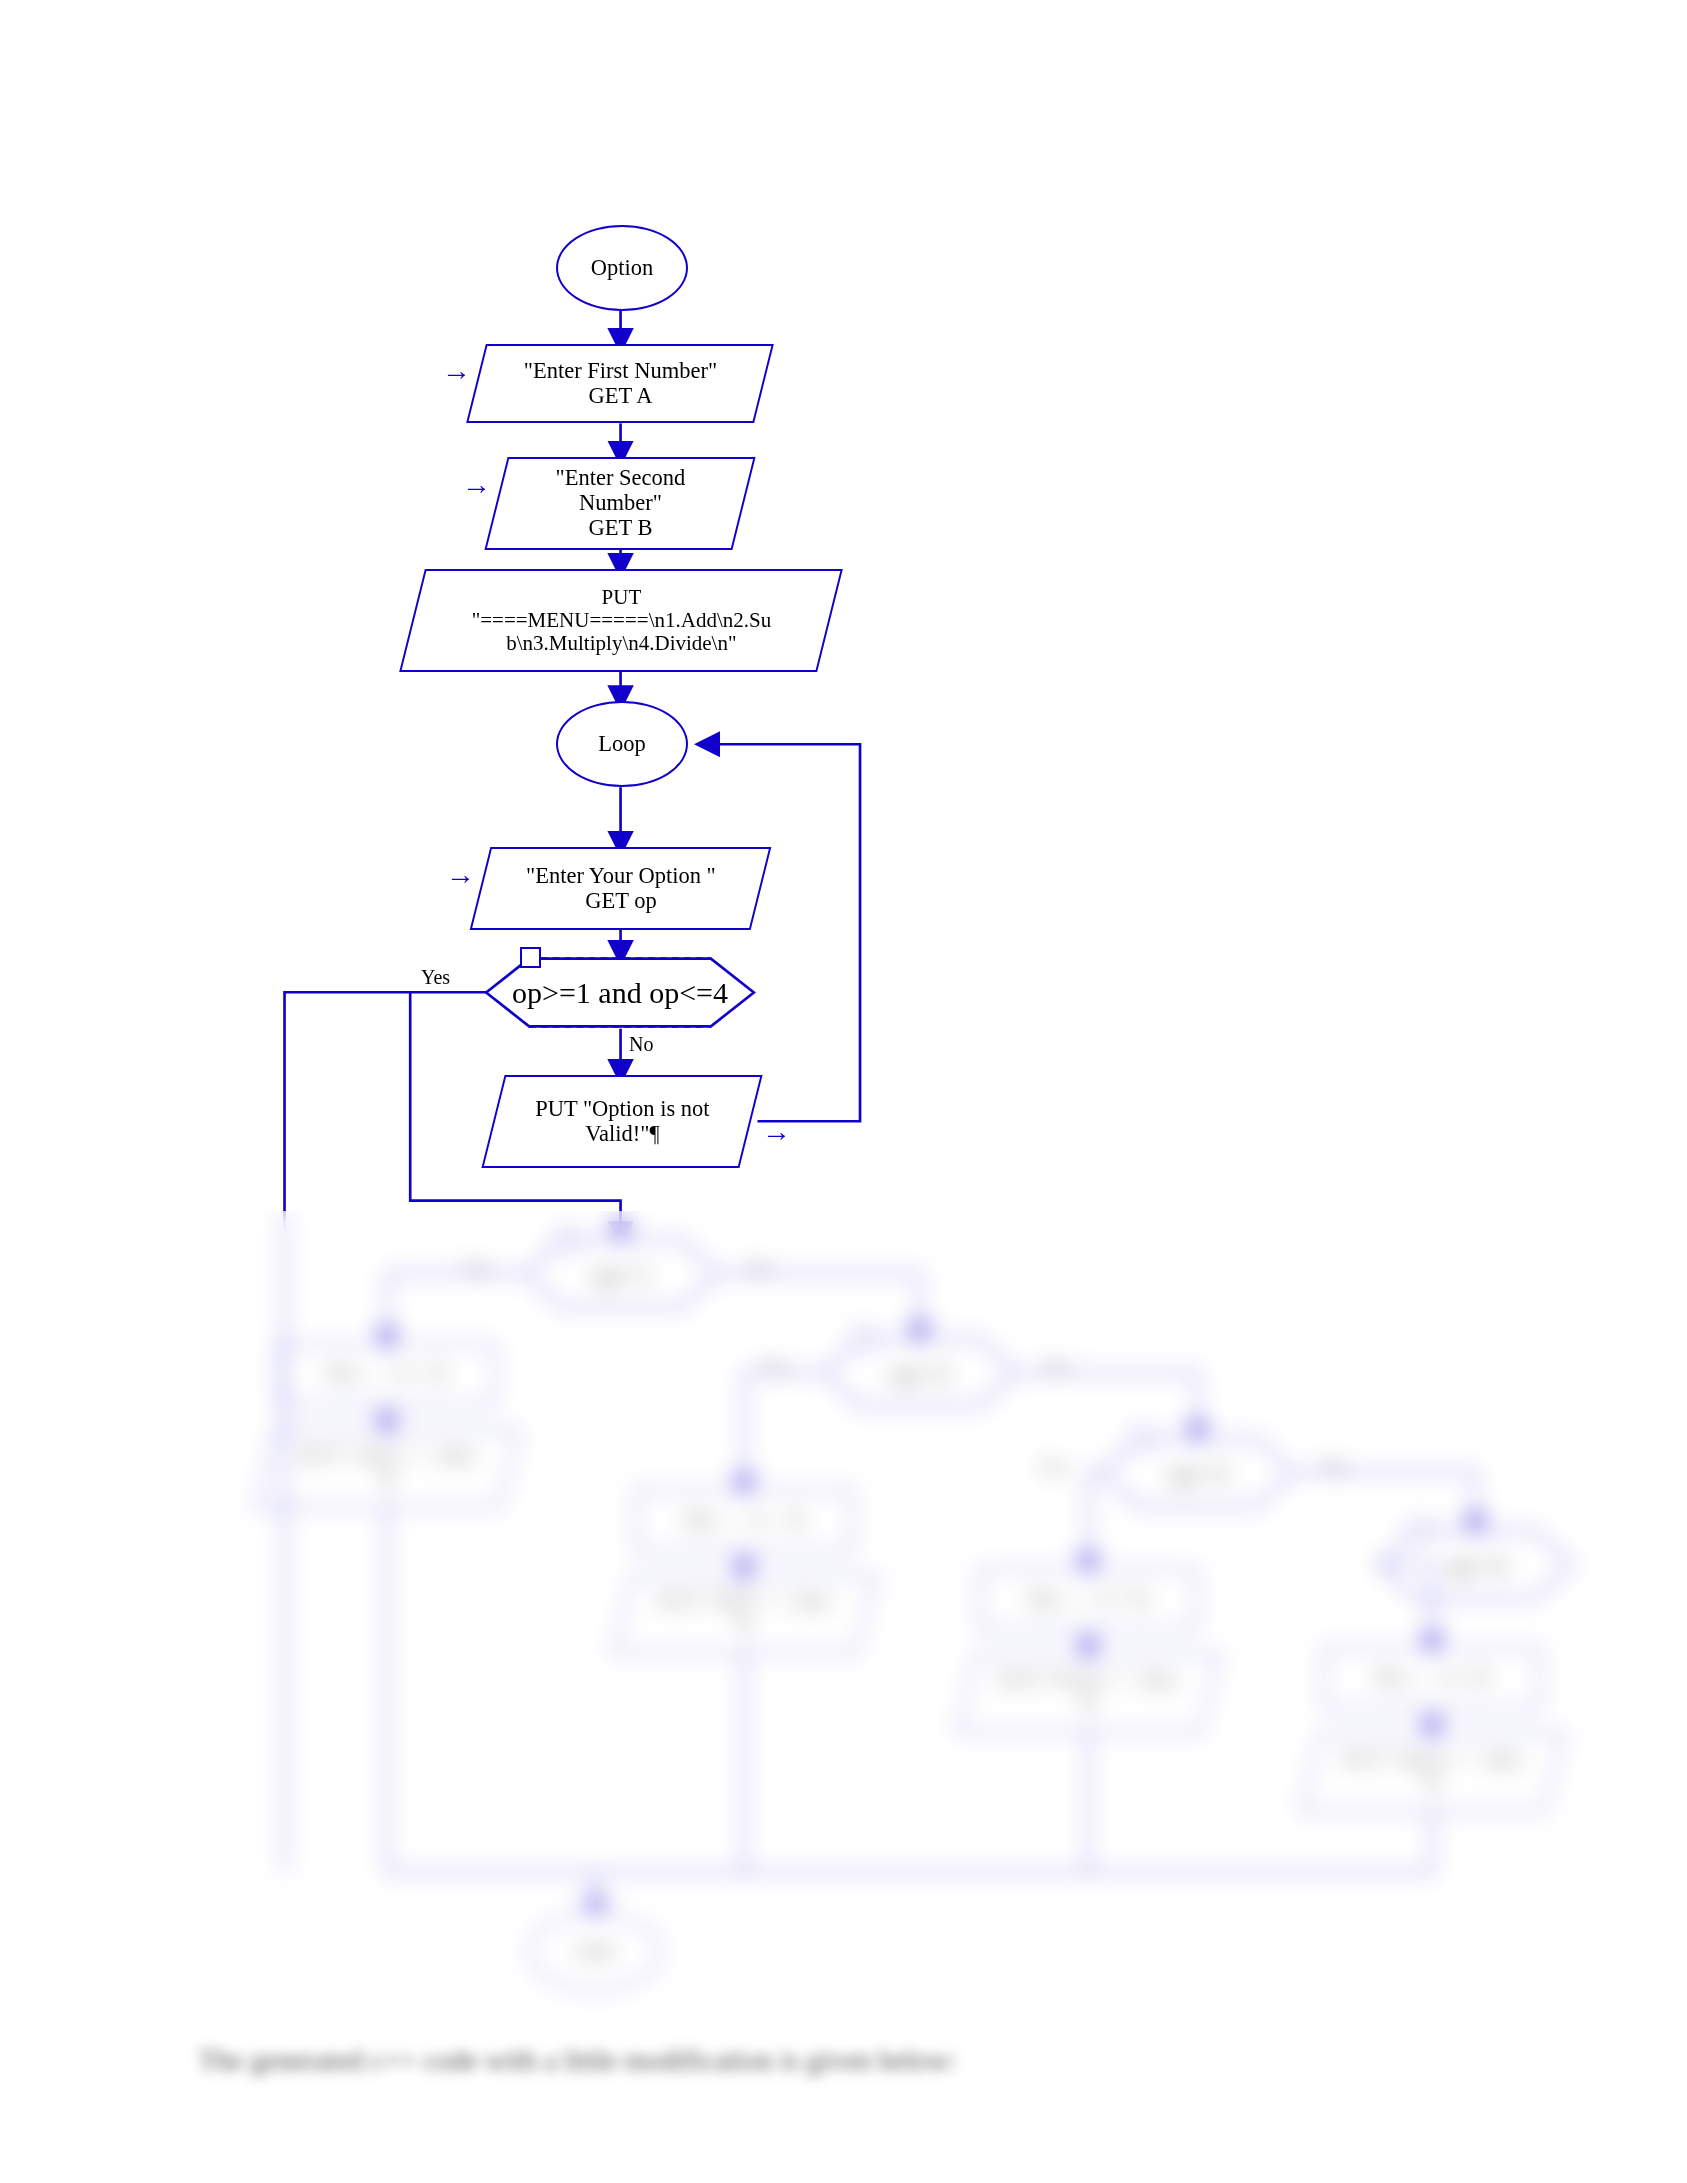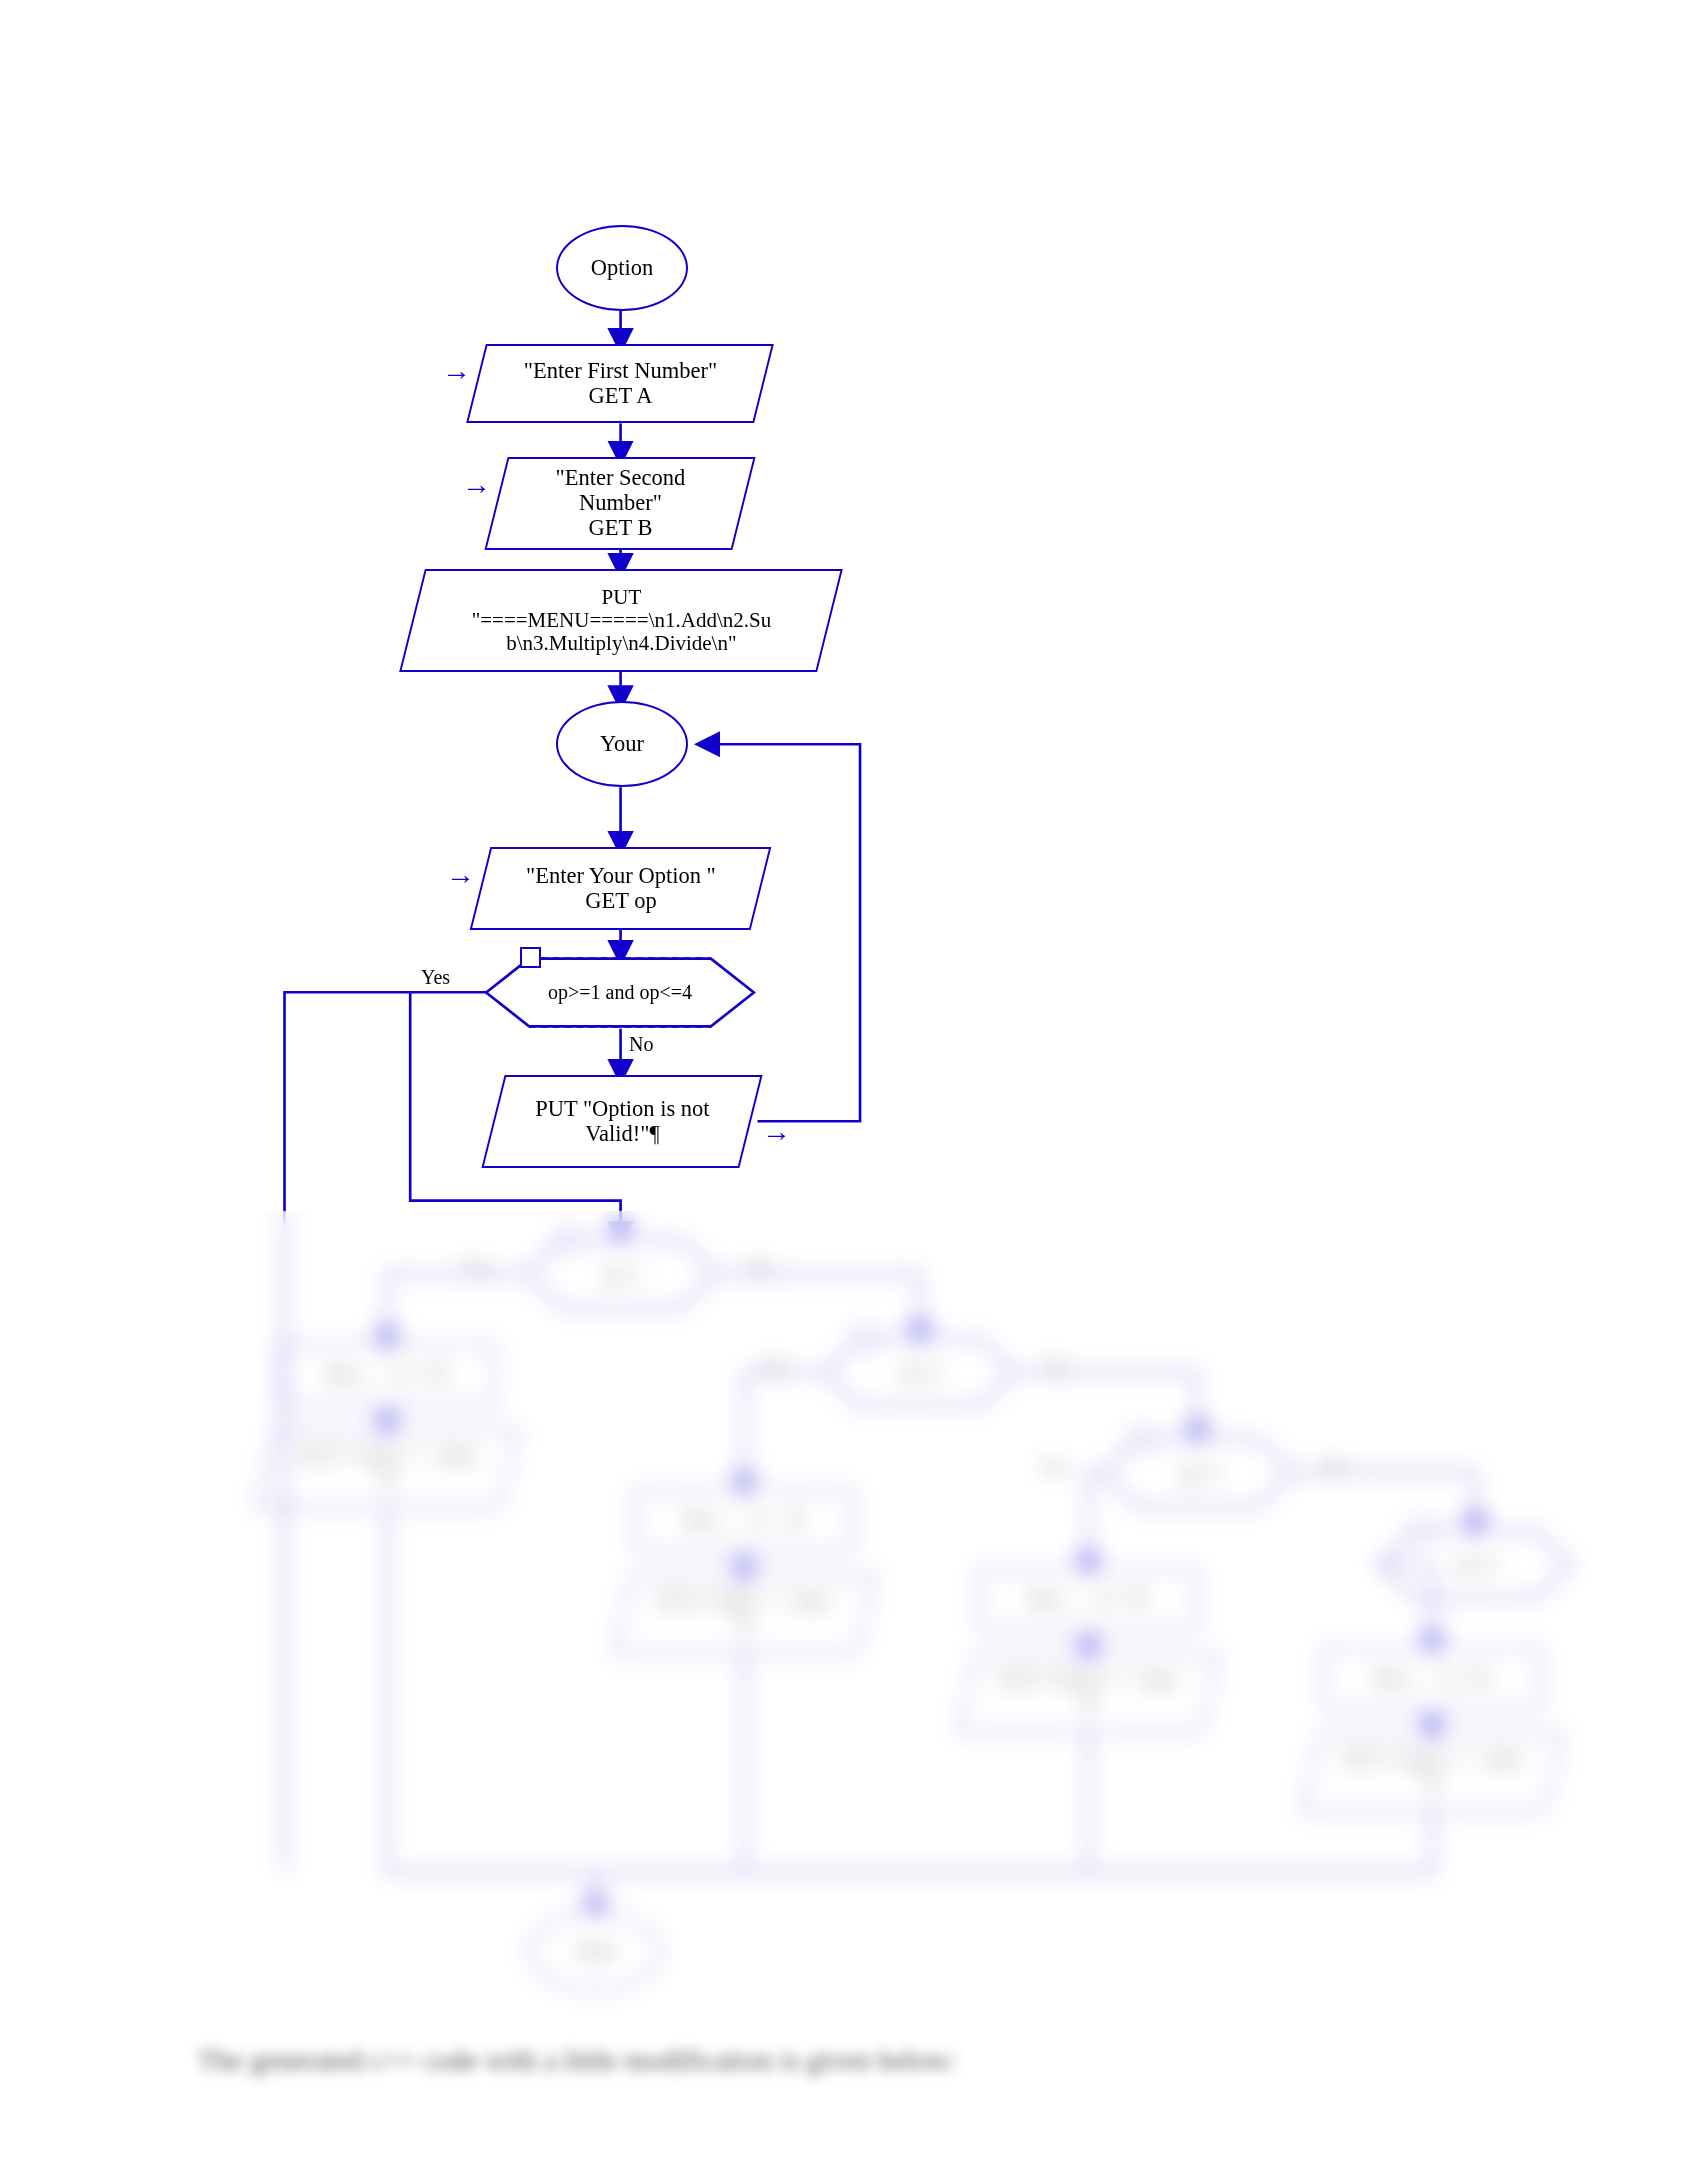--- a/index.html
+++ b/index.html
@@ -57,21 +57,21 @@
     width: 100%;
     height: 100%;
   }
   .decision .label {
     position: absolute;
     left: 0; top: 0;
     width: 100%; height: 100%;
     display: flex;
     justify-content: center;
     align-items: center;
-    font-size: 20px;
+    font-size: 30px;
     color: #000;
     text-align: center;
   }
   .edge-label {
     position: absolute;
     font-size: 20px;
     color: #000000;
   }
   .arrow-in {
     position: absolute;
@@ -172,21 +172,21 @@
 
   <div class="node parallelogram" style="left:412px; top:569px; width:418px; height:103px; overflow:hidden; font-size:21px;">
     <div class="inner">
       <span>PUT</span>
       <span>"====MENU=====\n1.Add\n2.Su</span>
       <span>b\n3.Multiply\n4.Divide\n"</span>
     </div>
   </div>
 
   <div class="node ellipse" style="left:556px; top:701px; width:132px; height:86px;">
-    <span>Your</span>
+    <span>Loop</span>
   </div>
 
   <div class="node parallelogram" style="left:480px; top:847px; width:281px; height:83px;">
     <div class="inner">
       <span>"Enter Your Option "</span>
       <span>GET op</span>
     </div>
   </div>
   <span class="arrow-in" style="left:446px; top:860px;">→</span>
 

